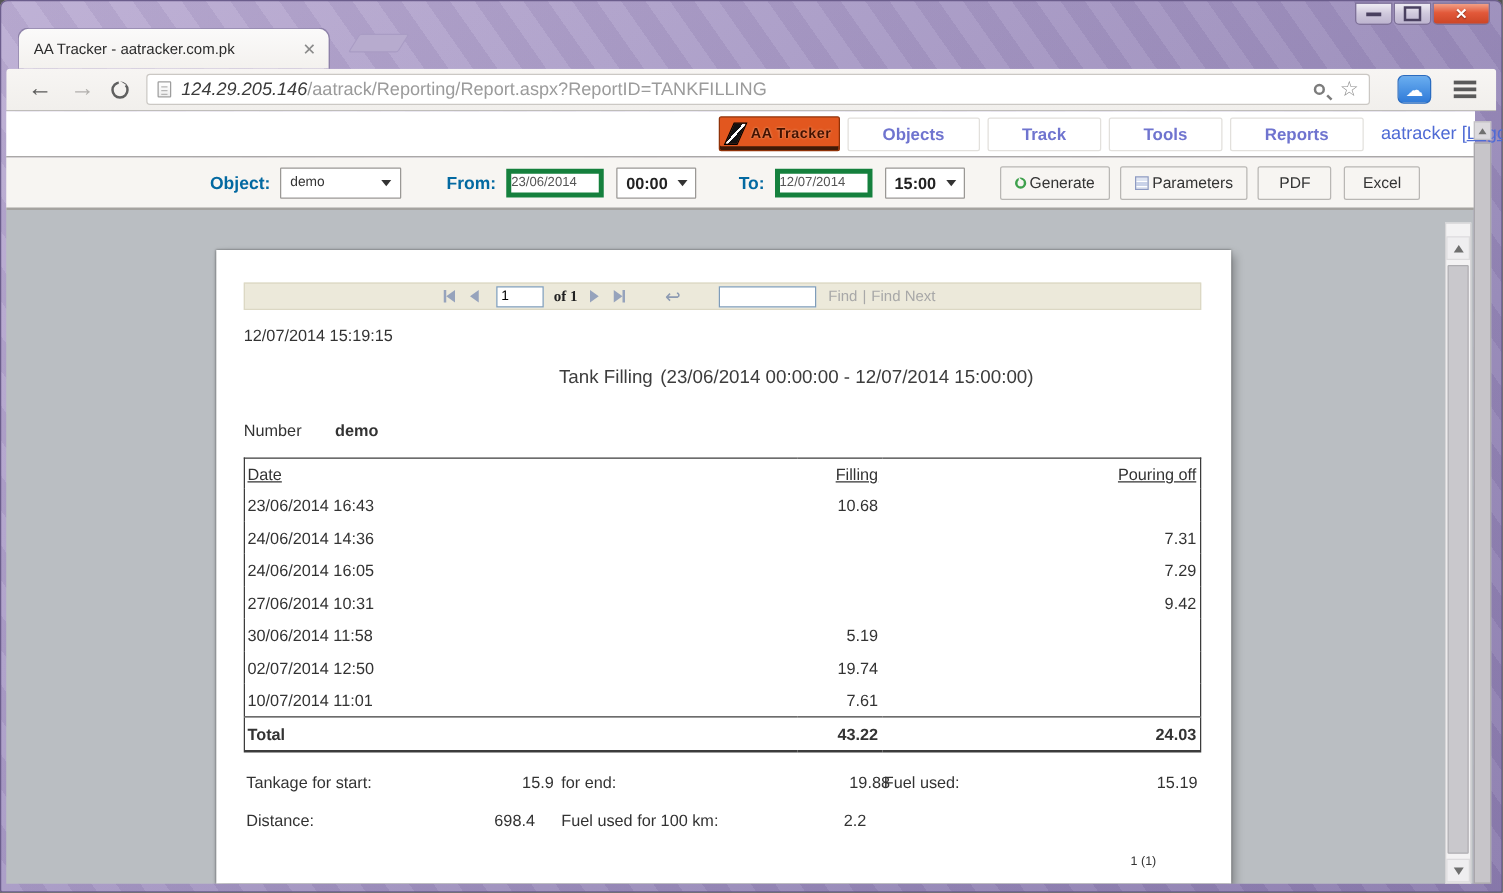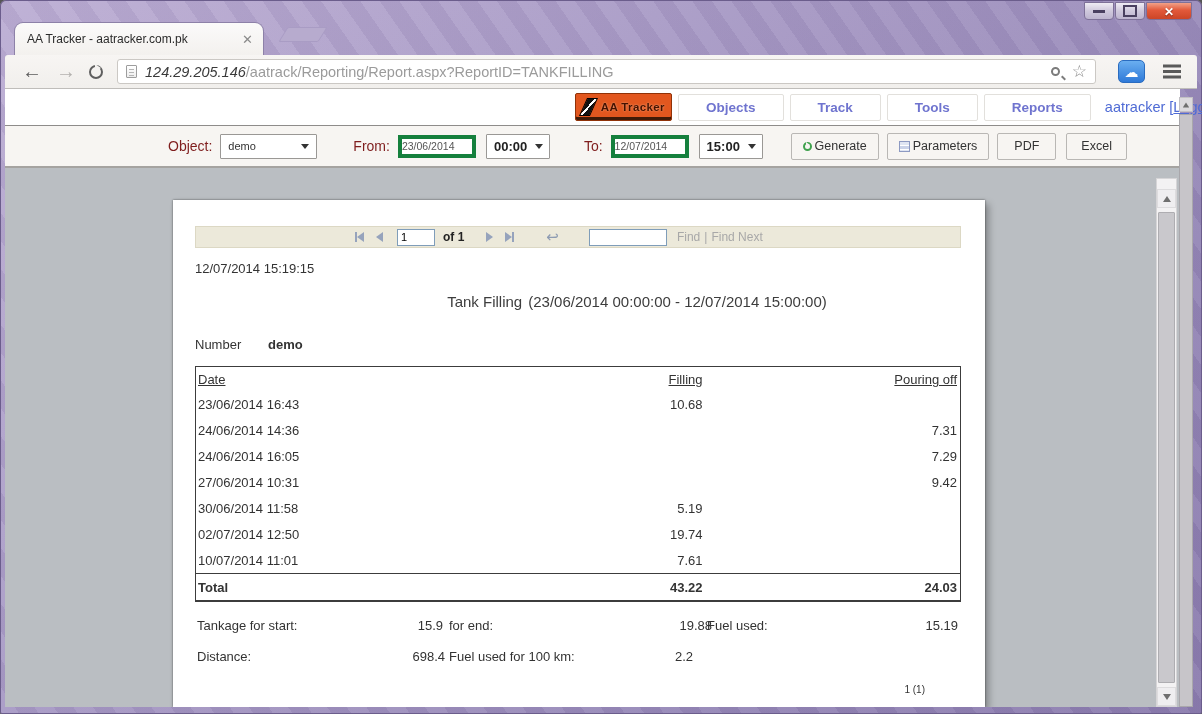--- a/index.html
+++ b/index.html
@@ -67,21 +67,21 @@
     transform:skewX(-24deg); margin-right:7px; border:1px solid #000; }
   .brand-label{ font-size:11.5px; font-weight:bold; color:#451200; letter-spacing:0.4px; white-space:nowrap;
     text-shadow:0 0 2px rgba(255,230,200,0.6); }
   .nav-item{ height:27px; line-height:25px; border:1px solid #e2e0dc; border-radius:2px; background:#fff;
     color:#6f74cf; font-size:13.5px; font-weight:bold; padding:0 27px; margin-left:6px; }
   .user-area{ margin-left:14px; font-size:14.5px; color:#4f6bd5; white-space:nowrap; }
   .user-area .logout{ text-decoration:underline; }
   
   .subbar{ position:absolute; left:5px; top:126px; width:1175px; height:42px; background:#f7f5f2;
     border-bottom:2px solid #a5a3a0; display:flex; align-items:center; padding-left:163px; }
-  .lbl{ font-size:14px; font-weight:400; color:#7f1d1d; margin-right:8px; }
+  .lbl{ font-size:14px; font-weight:700; color:#0369a1; margin-right:8px; }
   .fake-select{ height:25px; background:#fff; border:1px solid #9a9895; border-radius:1px;
     display:flex; align-items:center; justify-content:space-between; padding:0 7px; }
   .fake-select .val{ font-size:11px; color:#333; }
   .fake-select.time .val{ font-size:13px; font-weight:600; color:#222; }
   .dd-arrow{ width:0; height:0; border-left:4px solid transparent; border-right:4px solid transparent;
     border-top:5px solid #333; margin-left:8px; }
   .date-input{ width:78px; height:23px; border:4px solid #15803d; background:#fff; font-size:10.5px;
     color:#555; font-family:"Liberation Sans", sans-serif; }
   .btn{ height:27px; border:1px solid #b9b7b4; border-radius:2px; background:#f7f5f2; color:#333;
     font-size:12.5px; display:flex; align-items:center; padding:0 11px; margin-left:8px; }
@@ -98,21 +98,21 @@
   .vtoolbar{ margin:26px 24px 0 22px; height:22px; background:#ece9da; border:1px solid #dcd8c4;
     display:flex; align-items:center; padding-left:153px; }
   .pg-ico{ display:flex; align-items:center; margin:0 6px; }
   .tri-l{ width:0; height:0; border-top:5px solid transparent; border-bottom:5px solid transparent;
     border-right:7px solid #96a3bc; }
   .tri-r{ width:0; height:0; border-top:5px solid transparent; border-bottom:5px solid transparent;
     border-left:7px solid #96a3bc; }
   .pg-bar{ width:2px; height:10px; background:#96a3bc; }
   .pg-input{ width:38px; height:17px; border:1px solid #7f9db9; font-size:11px; padding-left:3px; margin:0 8px;
     font-family:"Liberation Sans", sans-serif; }
-  .of-label{ font-size:12px; font-weight:bold; color:#222; margin-right:16px; }
+  .of-label{ font-size:12px; font-weight:bold; color:#222; margin-right:4px;font-family:Liberation Serif, serif; }
   .back-parent{ margin-left:26px; }
   .back-parent::before{ content:"\21A9"; font-size:15px; color:#8d9bb2; }
   .find-input{ width:78px; height:17px; border:1px solid #7f9db9; margin-left:30px;
     font-family:"Liberation Sans", sans-serif; font-size:11px; }
   .find-links{ font-size:12px; color:#a8a8a8; margin-left:8px; white-space:nowrap; }
   .find-links span{ margin:0 2px; }
   
   .rbody{ padding:0 24px 0 22px; color:#333; }
   .gen-time{ margin-top:13px; font-size:13px; color:#333; }
   .rtitle{ margin-top:17px; text-align:center; padding-left:118px; font-size:15px; color:#3d3d3d; white-space:nowrap; }
@@ -322,21 +322,21 @@
         </table>
 
         <div class="summary">
           <span style="left:2px; top:6px;">Tankage for start:</span>
           <span style="right:518px; top:6px;">15.9</span>
           <span style="left:254px; top:6px;">for end:</span>
           <span style="right:249px; top:6px;">19.88</span>
           <span style="left:512px; top:6px;">Fuel used:</span>
           <span style="right:3px; top:6px;">15.19</span>
           <span style="left:2px; top:37px;">Distance:</span>
-          <span style="right:516px; top:37px;">698.4</span>
+          <span style="right:533px; top:37px;">698.4</span>
           <span style="left:254px; top:37px;">Fuel used for 100 km:</span>
           <span style="right:268px; top:37px;">2.2</span>
         </div>
 
         <div class="pagenum">1 (1)</div>
       </div>
     </div>
 
     <div class="inner-sb">
       <div class="sb-btn up">

